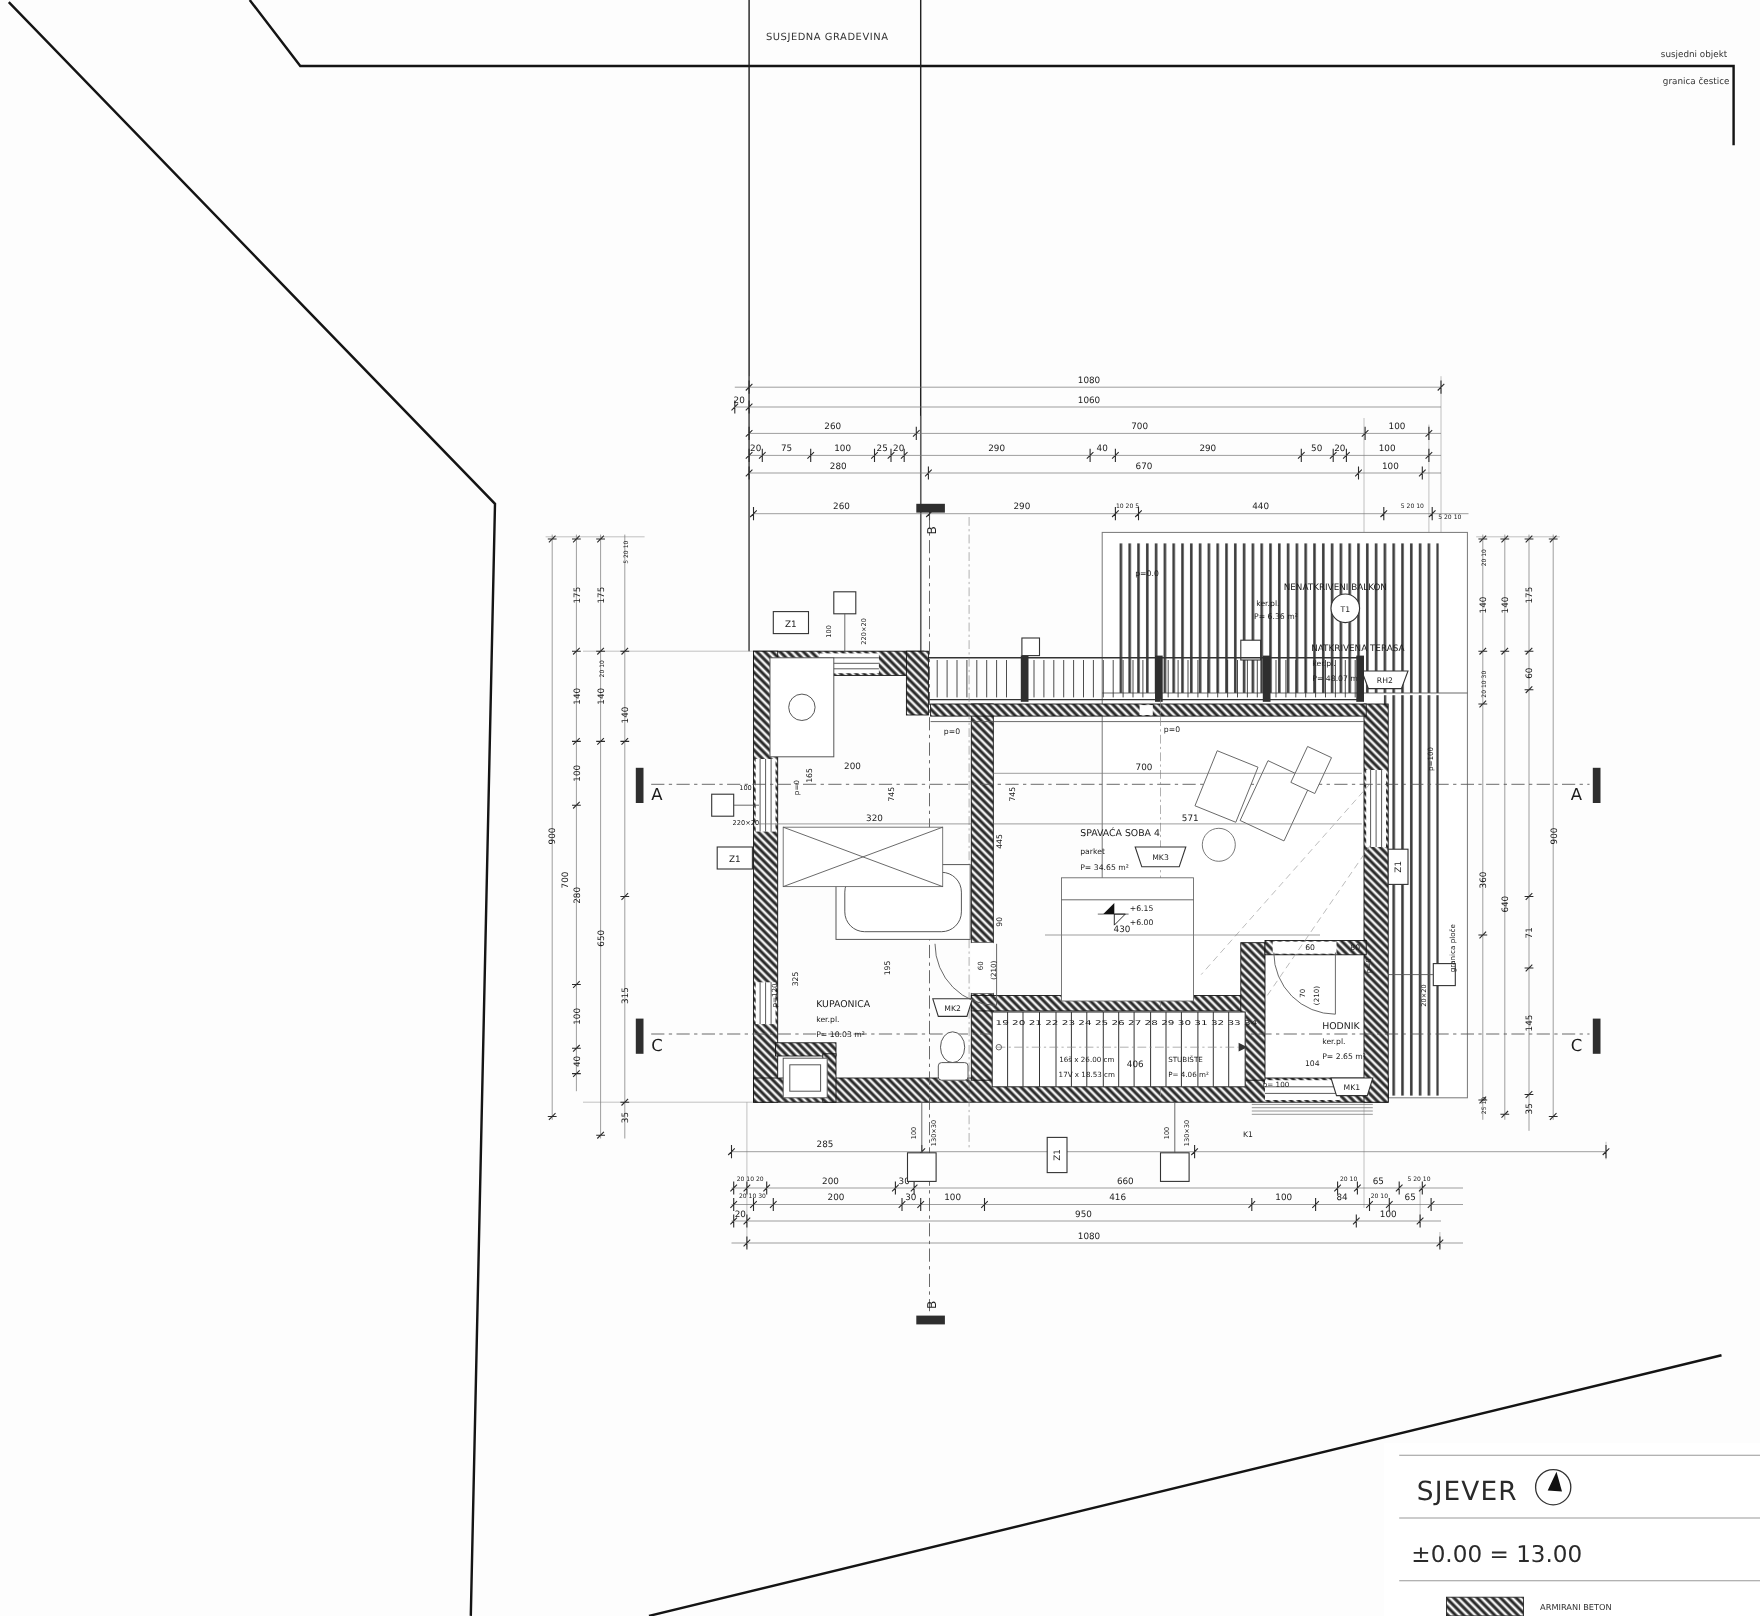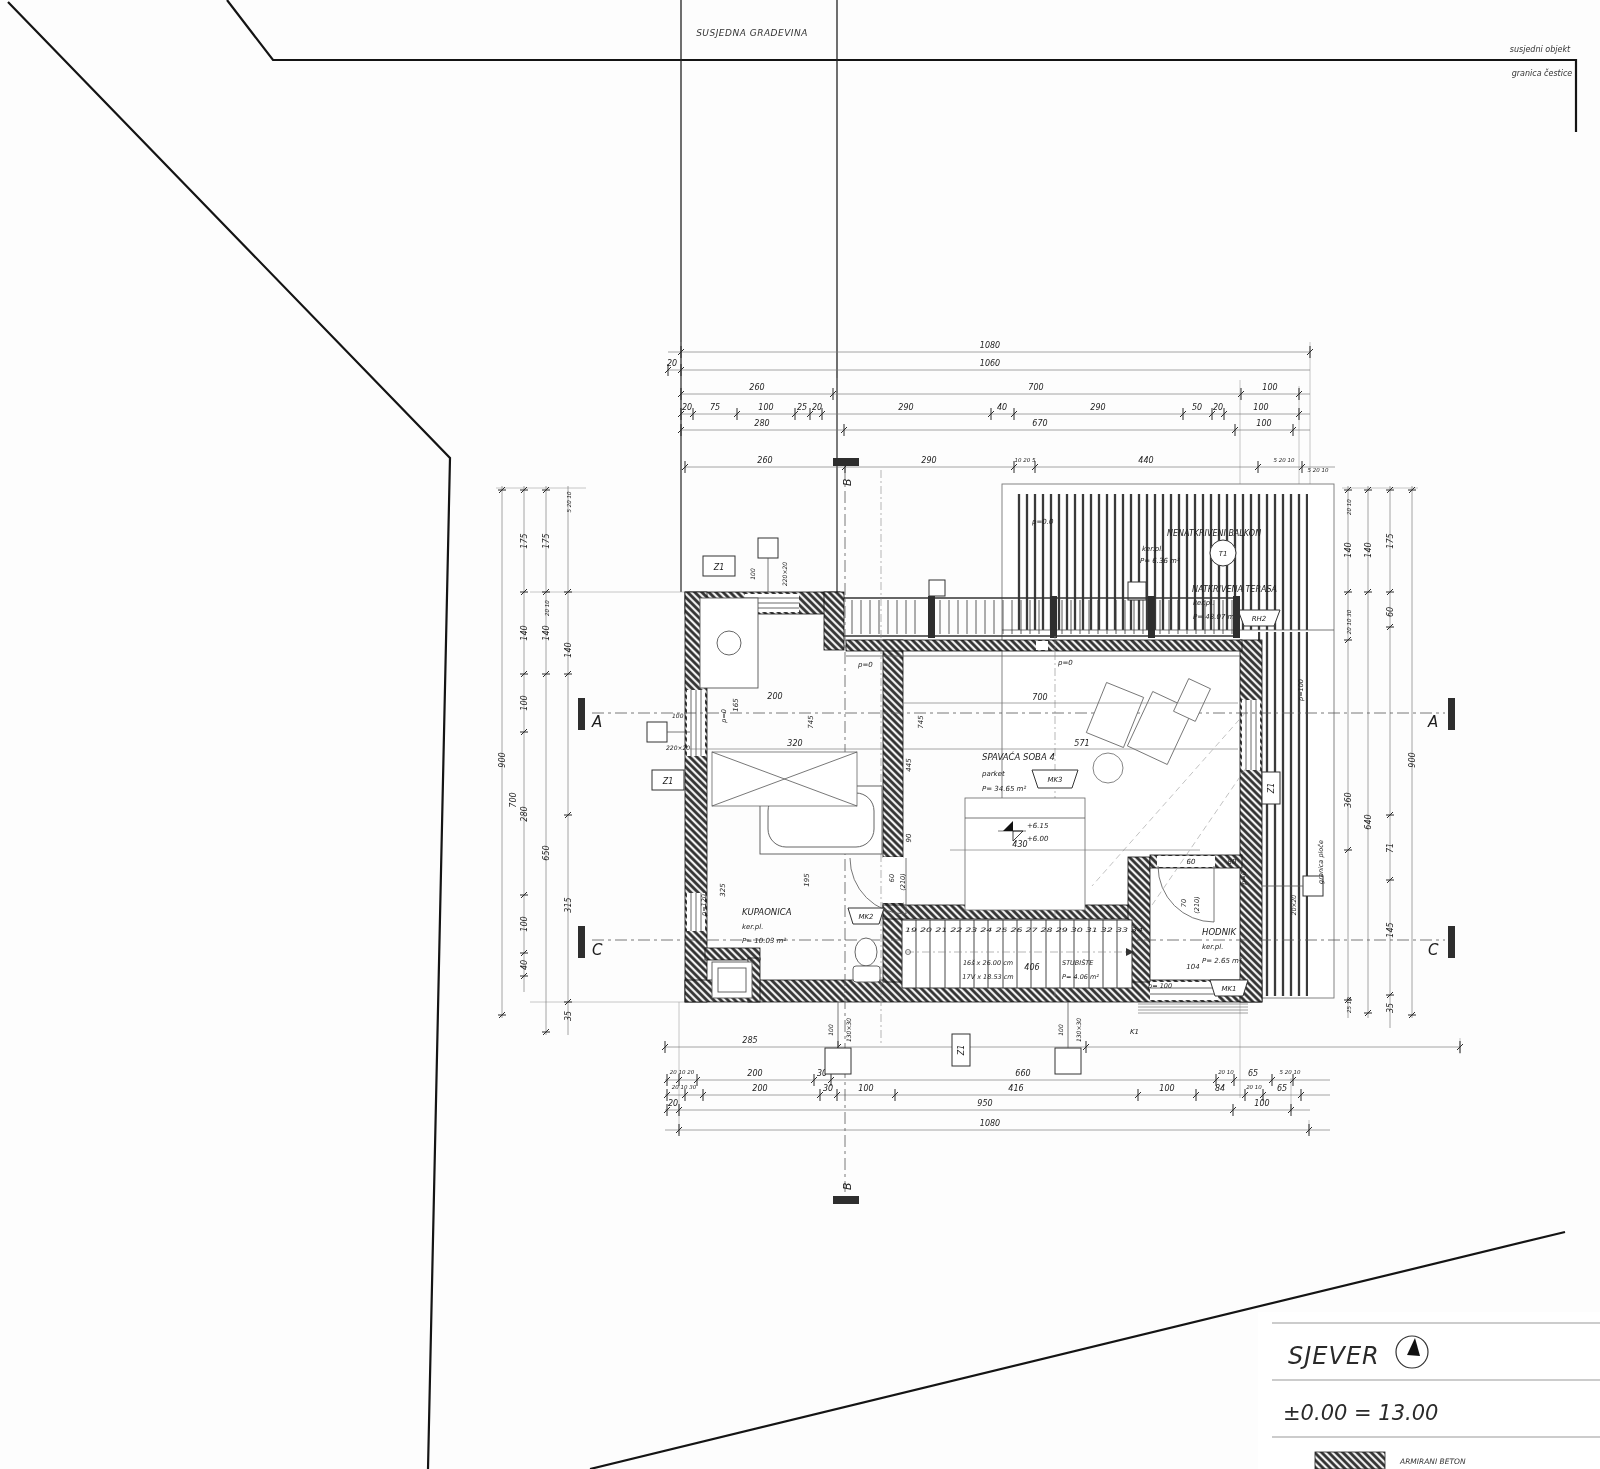--- a/index.html
+++ b/index.html
@@ -1,16 +1,16 @@
 <!DOCTYPE html>
 <html><head>
 <meta charset="utf-8">
 <style>
   html,body{margin:0;padding:0;background:#fff;}
-  #stage{position:relative;width:1600px;height:1469px;background:#fdfdfd;overflow:hidden;font-style:italic;}
+  #stage{position:relative;width:1600px;height:1469px;background:#fdfdfd;overflow:hidden;}
   svg{position:absolute;left:0;top:0;}
   svg text{font-family:"DejaVu Sans","Liberation Sans",sans-serif;fill:#1c1c1c;}
   .d8{font-size:8px;} .d7{font-size:7px;} .d65{font-size:6.5px;} .d55{font-size:5.5px;}
   .d6{font-size:6px;} .rm{font-size:8px;} .rmb{font-size:8.5px;}
   .mkr{font-size:15px;} .bmk{font-size:11px;}
   .badge{font-size:7px;}
   .ttl{font-size:9px;letter-spacing:.5px;fill:#333;}
   .small{font-size:8px;fill:#333;}
   .legend-big{font-size:24px;letter-spacing:1px;fill:#2a2a2a;}
   .legend-lvl{font-size:21px;fill:#2a2a2a;}

